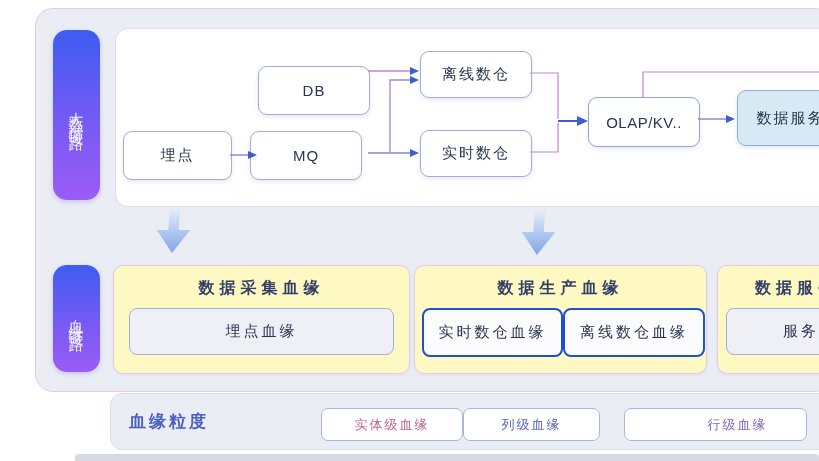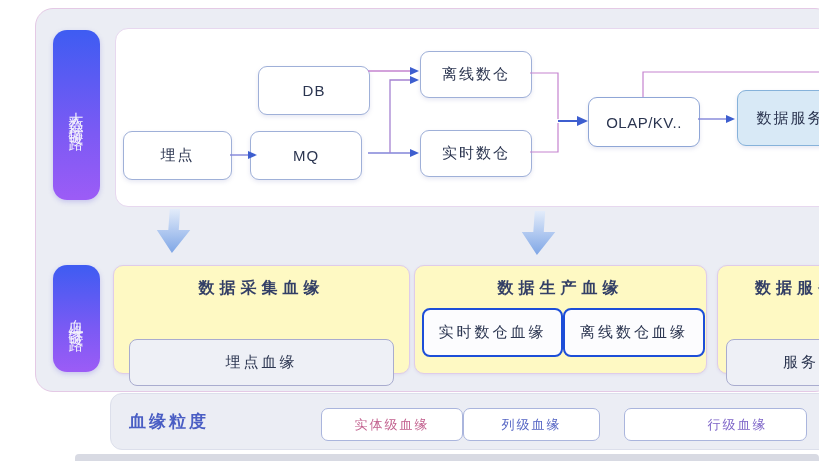--- a/index.html
+++ b/index.html
@@ -48,21 +48,21 @@
   .panel{position:absolute;top:265px;height:107px;background:#fef9c3;
          border:1px solid #dfcce9;border-radius:10px;box-shadow:0 1px 3px rgba(150,130,200,.15);}
   .panel-collect{left:113px;width:295px;}
   .panel-produce{left:414px;width:291px;}
   .panel-service{left:717px;width:200px;}
   .panel-title{position:absolute;left:0;right:0;top:12px;text-align:center;
                color:#333f66;font-size:16px;font-weight:600;letter-spacing:5px;}
   .sub-box{position:absolute;top:42px;height:45px;border-radius:8px;
            display:flex;align-items:center;justify-content:center;
            color:#2b3550;font-size:15px;letter-spacing:3px;}
-  .sub-gray{background:#eef0f6;border:1px solid #a9accf;margin-top:31px;}
+  .sub-gray{background:#eef0f6;border:1px solid #a9accf;}
   .sub-light{background:#fcfcfe;border:2px solid #1d4ed8;}
   .sub-maidian{left:15px;width:263px;}
   .sub-realtime{left:7px;width:137px;}
   .sub-offline{left:148px;width:138px;}
   .sub-service{left:8px;width:184px;}
 
   
   .gran-panel{position:absolute;left:110px;top:393px;width:720px;height:55px;
               background:#ebedf4;border:1px solid #dcdfeb;border-radius:12px;}
   .gran-label{position:absolute;left:18px;top:0;height:55px;display:flex;align-items:center;

